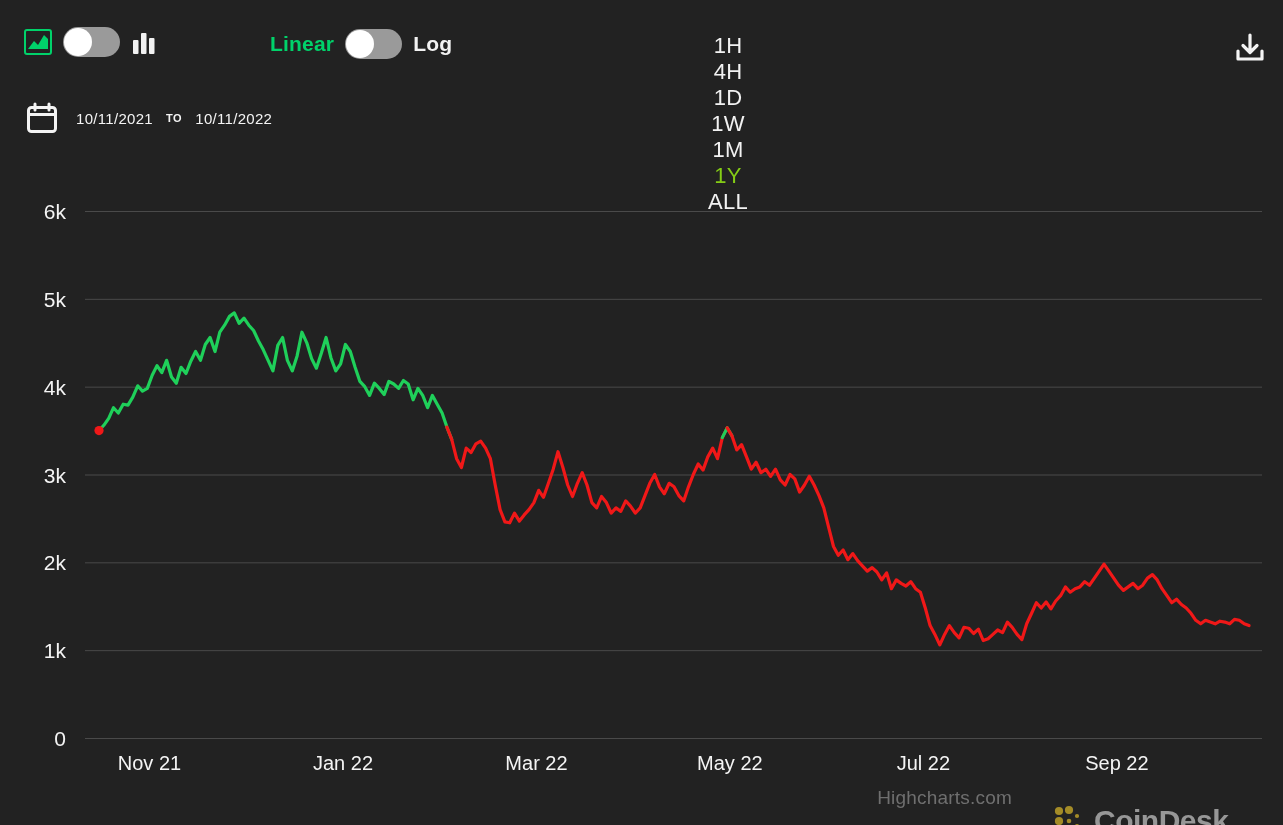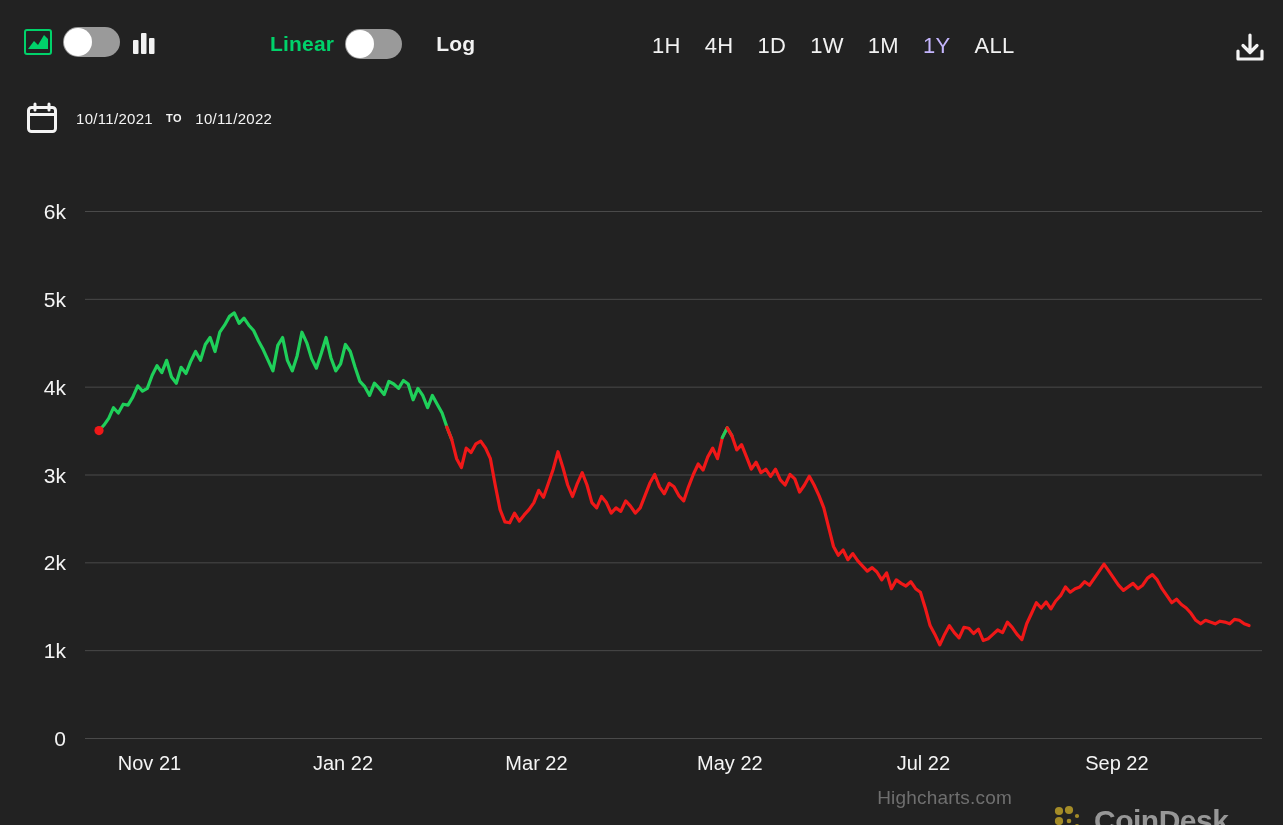--- a/index.html
+++ b/index.html
@@ -24,32 +24,32 @@
     margin: 0 11px;
   }
   .toggle .knob {
     position: absolute; left: 1px; top: 1px;
     width: 28px; height: 28px; border-radius: 50%;
     background: #ffffff;
   }
 
   .lbl { font-size: 21px; font-weight: bold; letter-spacing: .2px; }
   .lbl.on  { color: #00d26a; }
-  .lbl.off { color: #f2f2f2; margin-left: 23px; }
+  .lbl.off { color: #f2f2f2; }
 
   .icon-btn { display: inline-flex; align-items: center; justify-content: center; cursor: pointer; }
 
   
-  #range-group { position: absolute; left: 640px; top: 33px; display: flex; align-items: center; }
+  #range-group { position: absolute; left: 696px; top: 33px; display: flex; align-items: center; flex-direction: column; }
   .range-btn {
     font-size: 22px; color: #f2f2f2; font-weight: 400;
     padding: 0 12px; cursor: pointer; letter-spacing: .3px;
     background: none; border: 0; font-family: inherit;
   }
-  .range-btn.active { color: #c4b5fd; text-align: center; }
+  .range-btn.active { color: #84cc16; text-align: center; }
   #download-button { position: absolute; left: 1233px; top: 31px; cursor: pointer; }
 
   
   #date-row { position: absolute; left: 26px; top: 102px; display: flex; align-items: center; }
   #calendar-icon { margin-right: 18px; }
   .date-txt { font-size: 15px; color: #f4f4f4; letter-spacing: .3px; }
   .to-txt { font-size: 11px; color: #f4f4f4; font-weight: bold; margin: 0 13px; letter-spacing: .6px; }
 
   
   #chart { position: absolute; left: 0; top: 160px; width: 1030px; height: 665px; }

